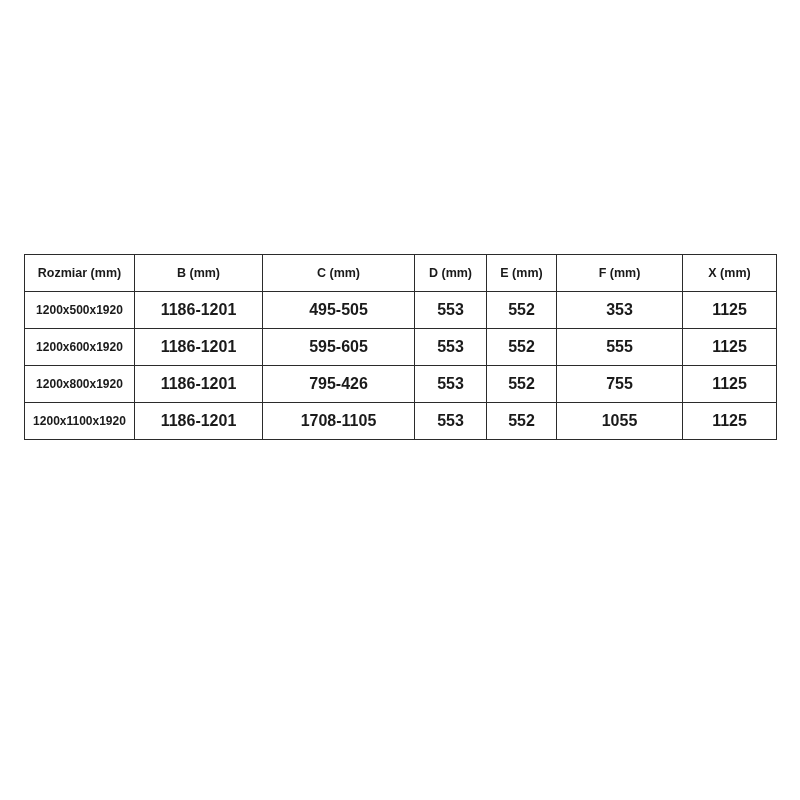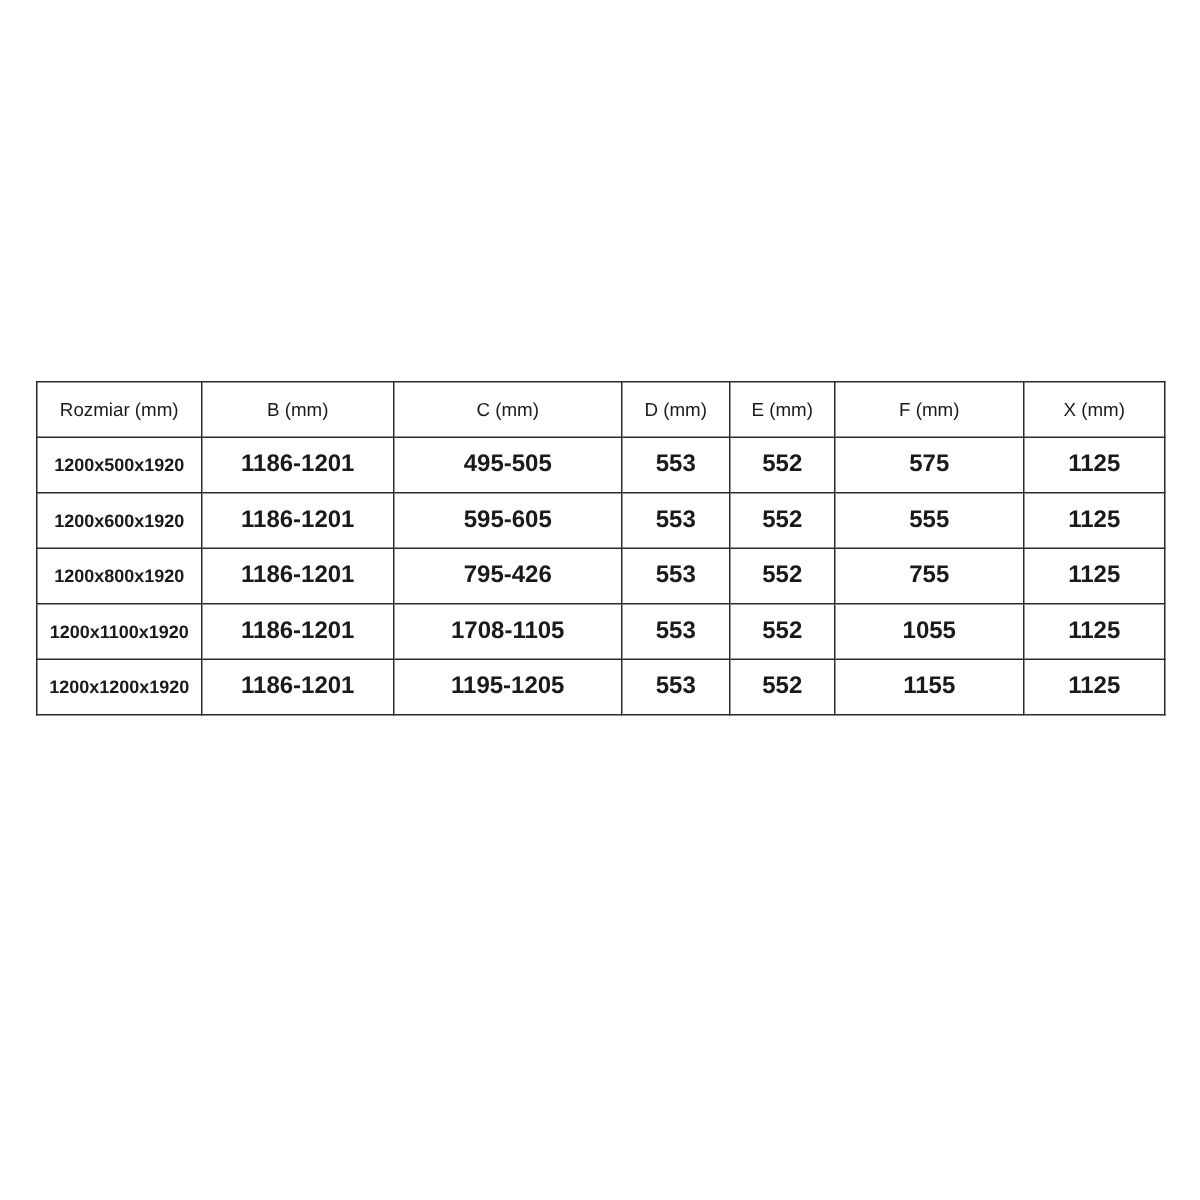--- a/index.html
+++ b/index.html
@@ -36,21 +36,21 @@
     text-align: center;
     vertical-align: middle;
     font-size: 12.5px;
     padding: 0;
     height: 36px;
     line-height: 36px;
     white-space: nowrap;
     overflow: hidden;
   }
   table.spec thead th {
-    font-weight: normal;
+    font-weight: bold;
     height: 36px;
     line-height: 36px;
   }
   table.spec tbody td {
     font-weight: bold;
     font-size: 16px;
   }
   table.spec tbody td.size-cell {
     font-size: 12px;
   }
@@ -89,21 +89,21 @@
           <th>X (mm)</th>
         </tr>
       </thead>
       <tbody>
         <tr>
           <td class="size-cell">1200x500x1920</td>
           <td>1186-1201</td>
           <td>495-505</td>
           <td>553</td>
           <td>552</td>
-          <td>575</td>
+          <td>353</td>
           <td>1125</td>
         </tr>
         <tr>
           <td class="size-cell">1200x600x1920</td>
           <td>1186-1201</td>
           <td>595-605</td>
           <td>553</td>
           <td>552</td>
           <td>555</td>
           <td>1125</td>
@@ -119,25 +119,16 @@
         </tr>
         <tr>
           <td class="size-cell">1200x1100x1920</td>
           <td>1186-1201</td>
           <td>1708-1105</td>
           <td>553</td>
           <td>552</td>
           <td>1055</td>
           <td>1125</td>
         </tr>
-        <tr>
-          <td class="size-cell">1200x1200x1920</td>
-          <td>1186-1201</td>
-          <td>1195-1205</td>
-          <td>553</td>
-          <td>552</td>
-          <td>1155</td>
-          <td>1125</td>
-        </tr>
       </tbody>
     </table>
   </div>
 </div>
 
 </body></html>

